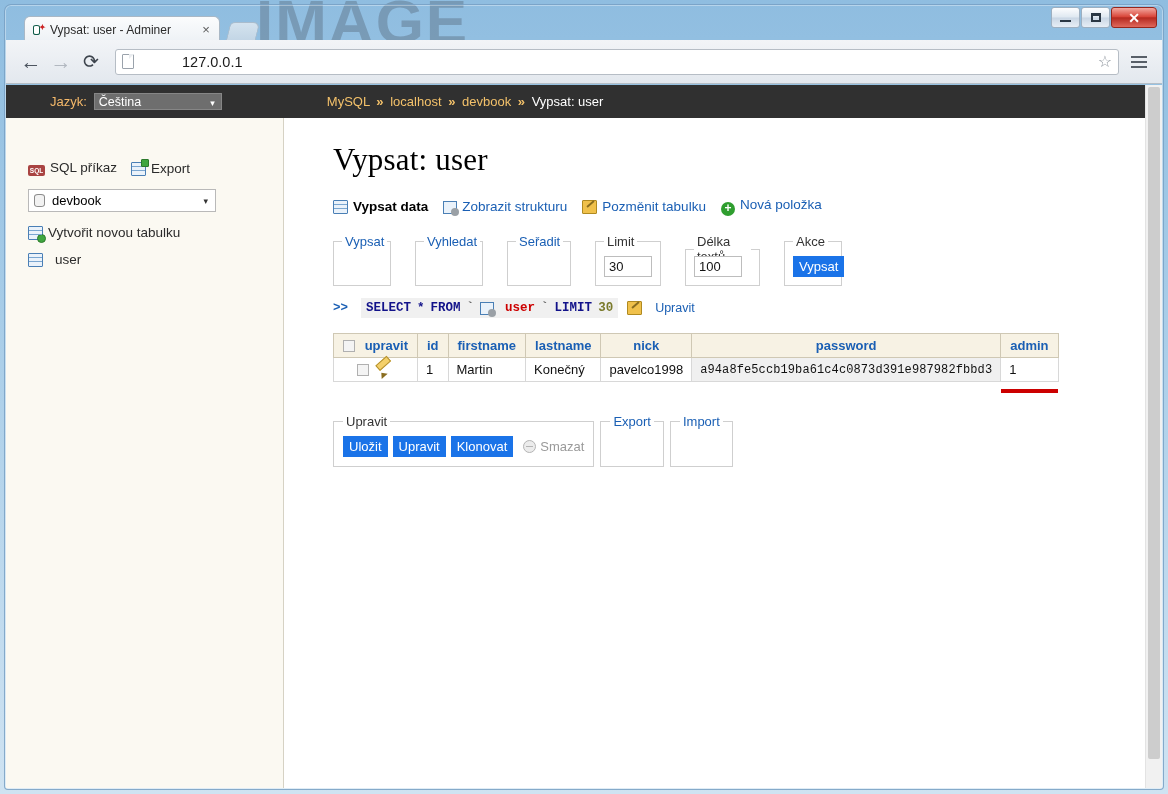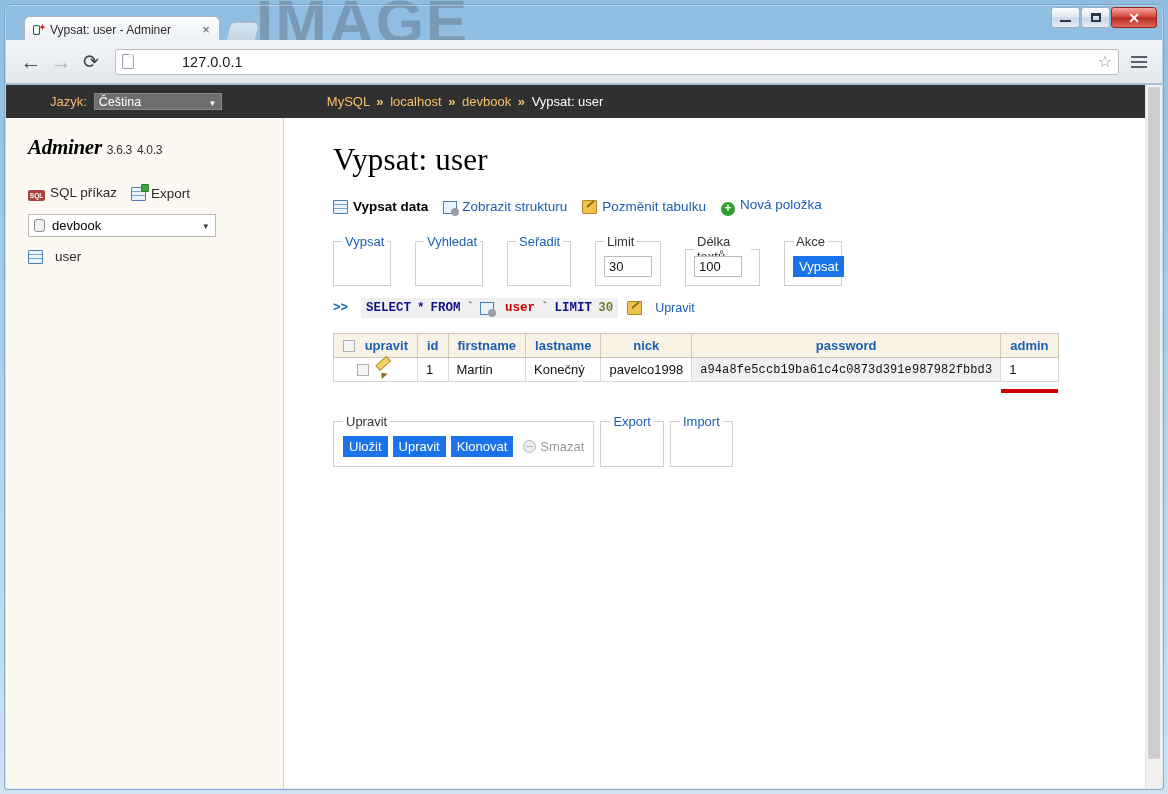--- a/index.html
+++ b/index.html
@@ -553,39 +553,42 @@
           <span class="sep">»</span>
           <a href="#">localhost</a>
           <span class="sep">»</span>
           <a href="#">devbook</a>
           <span class="sep">»</span>
           <span class="cur">Vypsat: user</span>
         </div>
       </div>
 
       <div class="sidebar">
-        <div class="logo">
-          <span>Adminer</span><span class="ver">3.6.3</span><span class="ver">4.0.3</span>
-        </div>
 
         <div class="side-links">
           <a href="#">
             <span class="ico ico-sql">SQL</span><span>SQL příkaz</span>
           </a>
           <a href="#">
             <span class="ico ico-grid"><i class="badge-green"></i></span><span>Export</span>
           </a>
         </div>
 
         <div class="db-select">
           <span class="ico-db"></span>
           <span>devbook</span>
           <span class="caret">▾</span>
         </div>
 
+        <div class="side-item">
+          <span class="ico ico-grid">
+              <i class="badge-green-dot"></i>
+            </span>
+          <a href="#">Vytvořit novou tabulku</a>
+        </div>
 
         <div class="side-item table-item">
           <span class="ico ico-grid"></span>
           <a href="#">user</a>
         </div>
       </div>
 
       <div class="content">
 
         <h1 class="page-title">Vypsat: user</h1>

